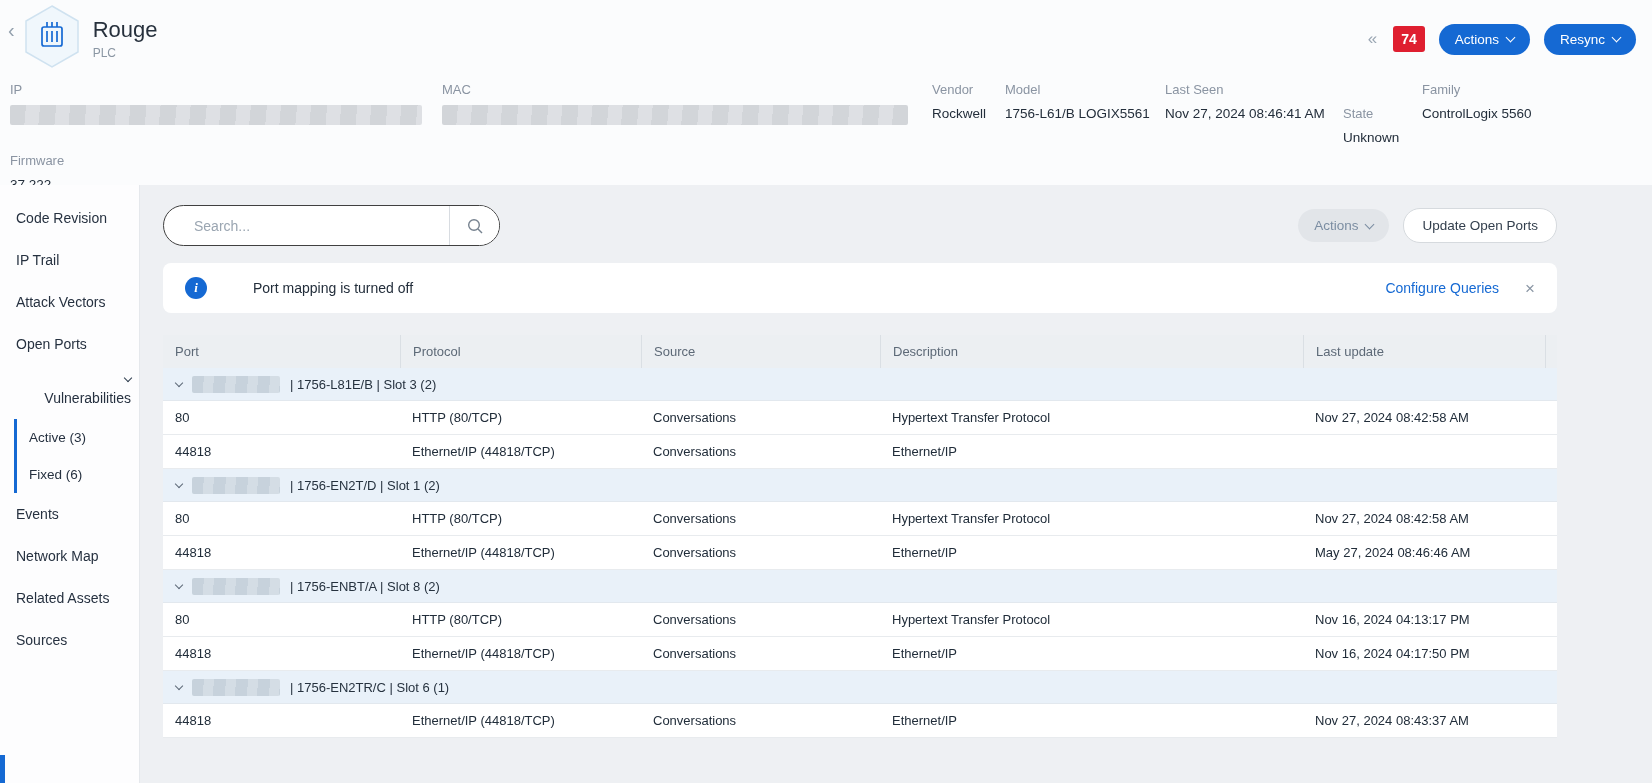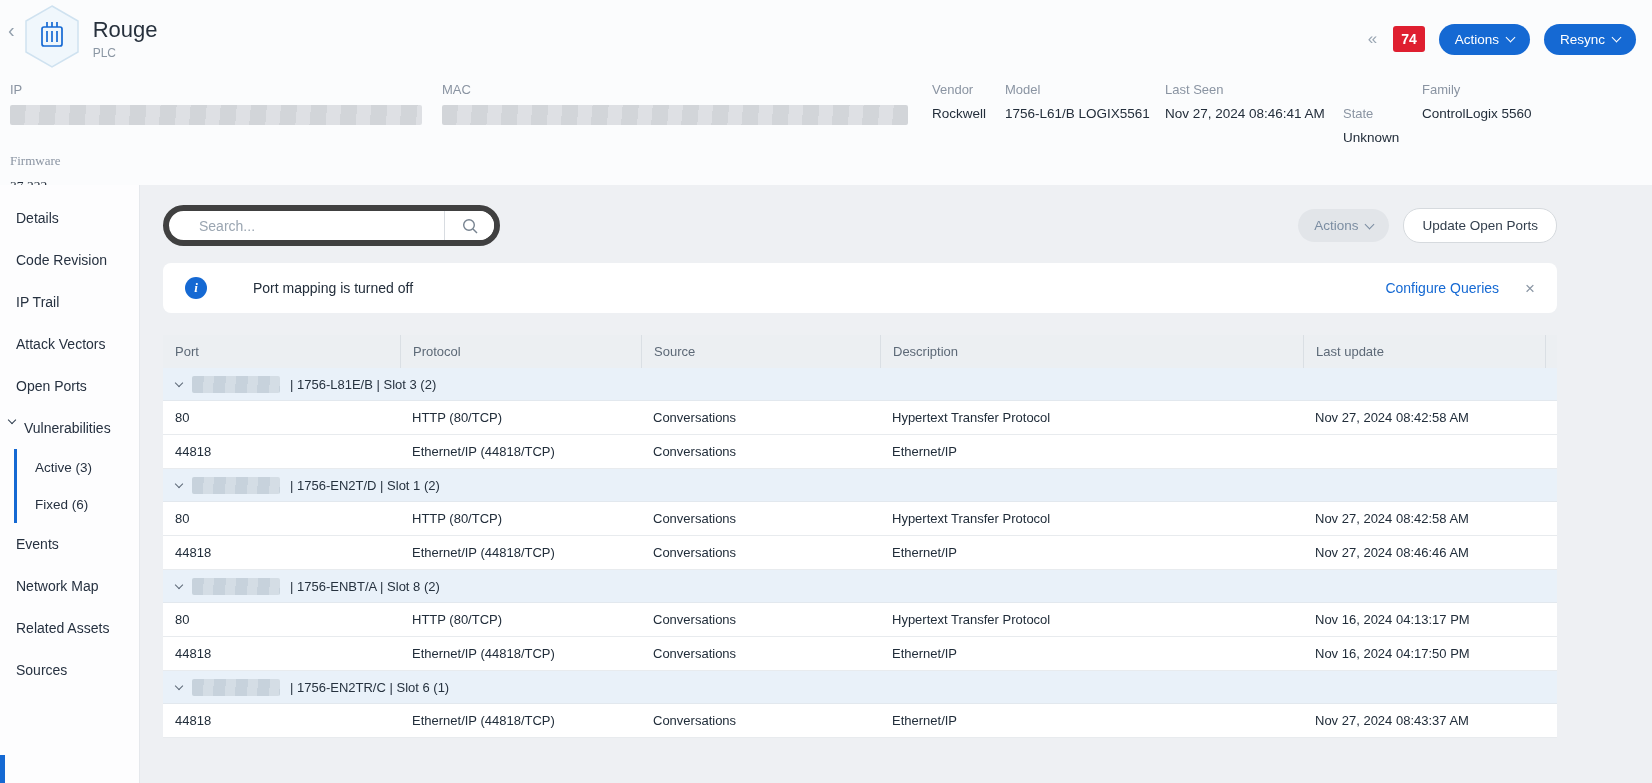--- a/index.html
+++ b/index.html
@@ -32,36 +32,36 @@
   .meta-row { display:flex; padding:14px 16px 0 10px; }
   .meta-field { flex:0 0 auto; }
   .mf-ip { width:432px; } .mf-mac { width:490px; } .mf-vendor { width:73px; }
   .mf-model { width:160px; } .mf-seen { width:178px; } .mf-state { width:79px;margin-top:24px; }
   .meta-label { font-size:13px; color:#8a94a2; }
   .meta-value { font-size:13.5px; color:#232e3b; margin-top:9px; white-space:nowrap; }
   .redacted-bar { height:20px; border-radius:2px; margin-top:8px;
     background:repeating-linear-gradient(95deg,#d2d5d9 0 16px,#dee0e4 16px 30px);
     filter:blur(0.7px); }
   .bar-ip { width:412px; } .bar-mac { width:466px; }
-  .firmware-row { padding:8px 16px 0 10px;font-family:Liberation Serif, serif; }
+  .firmware-row { padding:8px 16px 0 10px; }
 
   
   .main { flex:1; display:flex; min-height:0; background:#eef0f3; }
   .sidebar { width:140px; flex:0 0 140px; background:#fdfdfe; border-right:1px solid #e5e8ec; padding-top:12px; position:relative; }
   .side-item { padding:13px 8px 13px 16px; font-size:14px; color:#263140; font-weight:500; cursor:pointer; white-space:nowrap; }
-  .side-item-vuln { display:flex; align-items:flex-start; gap:9px; padding-left:9px; }
-  .side-sub-wrap { border-left:3px solid #1569d3; margin-left:14px; padding-left:18px; }
+  .side-item-vuln { display:flex; align-items:flex-end; gap:9px; padding-left:9px;flex-direction:column; }
+  .side-sub-wrap { border-left:3px solid #1569d3; margin-left:14px; padding-left:12px; }
   .side-sub { padding:11px 0; font-size:13.5px; color:#263140; font-weight:500; cursor:pointer; }
   .scroll-hint { position:absolute; left:0; bottom:0; width:5px; height:28px; background:#1569d3; }
 
   .content { flex:1; min-width:0; padding:20px 95px 0 23px; }
 
   
   .toolbar { display:flex; align-items:center; margin-bottom:17px; }
-  .search { width:337px; height:41px; background:#fff; border:6px solid #404040; border-radius:21px; display:flex; align-items:stretch; overflow:hidden; }
+  .search { width:337px; height:41px; background:#fff; border:1px solid #404040; border-radius:21px; display:flex; align-items:stretch; overflow:hidden; }
   .search input { flex:1; border:none; outline:none; padding:0 10px 0 30px; font-size:14px; background:transparent; color:#2a3542; font-family:inherit; }
   .search input::placeholder { color:#9aa5b1; }
   .search-divider { width:1px; background:#d8dce1; }
   .search-btn { width:49px; display:flex; align-items:center; justify-content:center; background:#fff; border:none; cursor:pointer; }
   .btn-muted { background:#e2e5e9; color:#7b8da2; border:none; border-radius:17px; padding:9px 16px; font-size:13.5px; display:inline-flex; align-items:center; gap:8px; margin-left:auto; font-family:inherit; cursor:pointer; }
   .btn-outline { background:#fff; color:#323e4c; border:1px solid #d6dade; border-radius:17px; padding:9px 18px; font-size:13.5px; margin-left:14px; font-family:inherit; cursor:pointer; white-space:nowrap; }
 
   
   .banner { background:#fff; border-radius:8px; height:50px; display:flex; align-items:center; padding:0 22px; margin-bottom:22px; }
   .info-icon { width:22px; height:22px; flex:0 0 22px; border-radius:50%; background:#1569d3; color:#fff; display:flex; align-items:center; justify-content:center; font-size:13px; font-weight:700; font-style:italic; font-family:"Liberation Serif", serif; }
@@ -157,21 +157,20 @@
     </div>
     <div class="firmware-row meta-field">
       <div class="meta-label">Firmware</div>
       <div class="meta-value">37.222</div>
     </div>
   </header>
 
   <div class="main">
 
     <nav class="sidebar">
-      <div class="side-item">Details</div>
       <div class="side-item">Code Revision</div>
       <div class="side-item">IP Trail</div>
       <div class="side-item">Attack Vectors</div>
       <div class="side-item">Open Ports</div>
       <div class="side-item side-item-vuln">
         <span class="chev chev-dark"></span>
         <span>Vulnerabilities</span>
       </div>
       <div class="side-sub-wrap">
         <div class="side-sub">Active (3)</div>
@@ -249,21 +248,21 @@
               <div class="cell col-protocol">HTTP (80/TCP)</div>
               <div class="cell col-source">Conversations</div>
               <div class="cell col-desc">Hypertext Transfer Protocol</div>
               <div class="cell col-update">Nov 27, 2024 08:42:58 AM</div>
             </div>
             <div class="data-row">
               <div class="cell col-port">44818</div>
               <div class="cell col-protocol">Ethernet/IP (44818/TCP)</div>
               <div class="cell col-source">Conversations</div>
               <div class="cell col-desc">Ethernet/IP</div>
-              <div class="cell col-update">Nov 27, 2024 08:46:46 AM</div>
+              <div class="cell col-update">May 27, 2024 08:46:46 AM</div>
             </div>
             <div class="group-row">
               <span class="chev chev-table"></span>
               <span class="redacted-chip"></span>
               <span>| 1756-ENBT/A | Slot 8 (2)</span>
             </div>
             <div class="data-row">
               <div class="cell col-port">80</div>
               <div class="cell col-protocol">HTTP (80/TCP)</div>
               <div class="cell col-source">Conversations</div>

